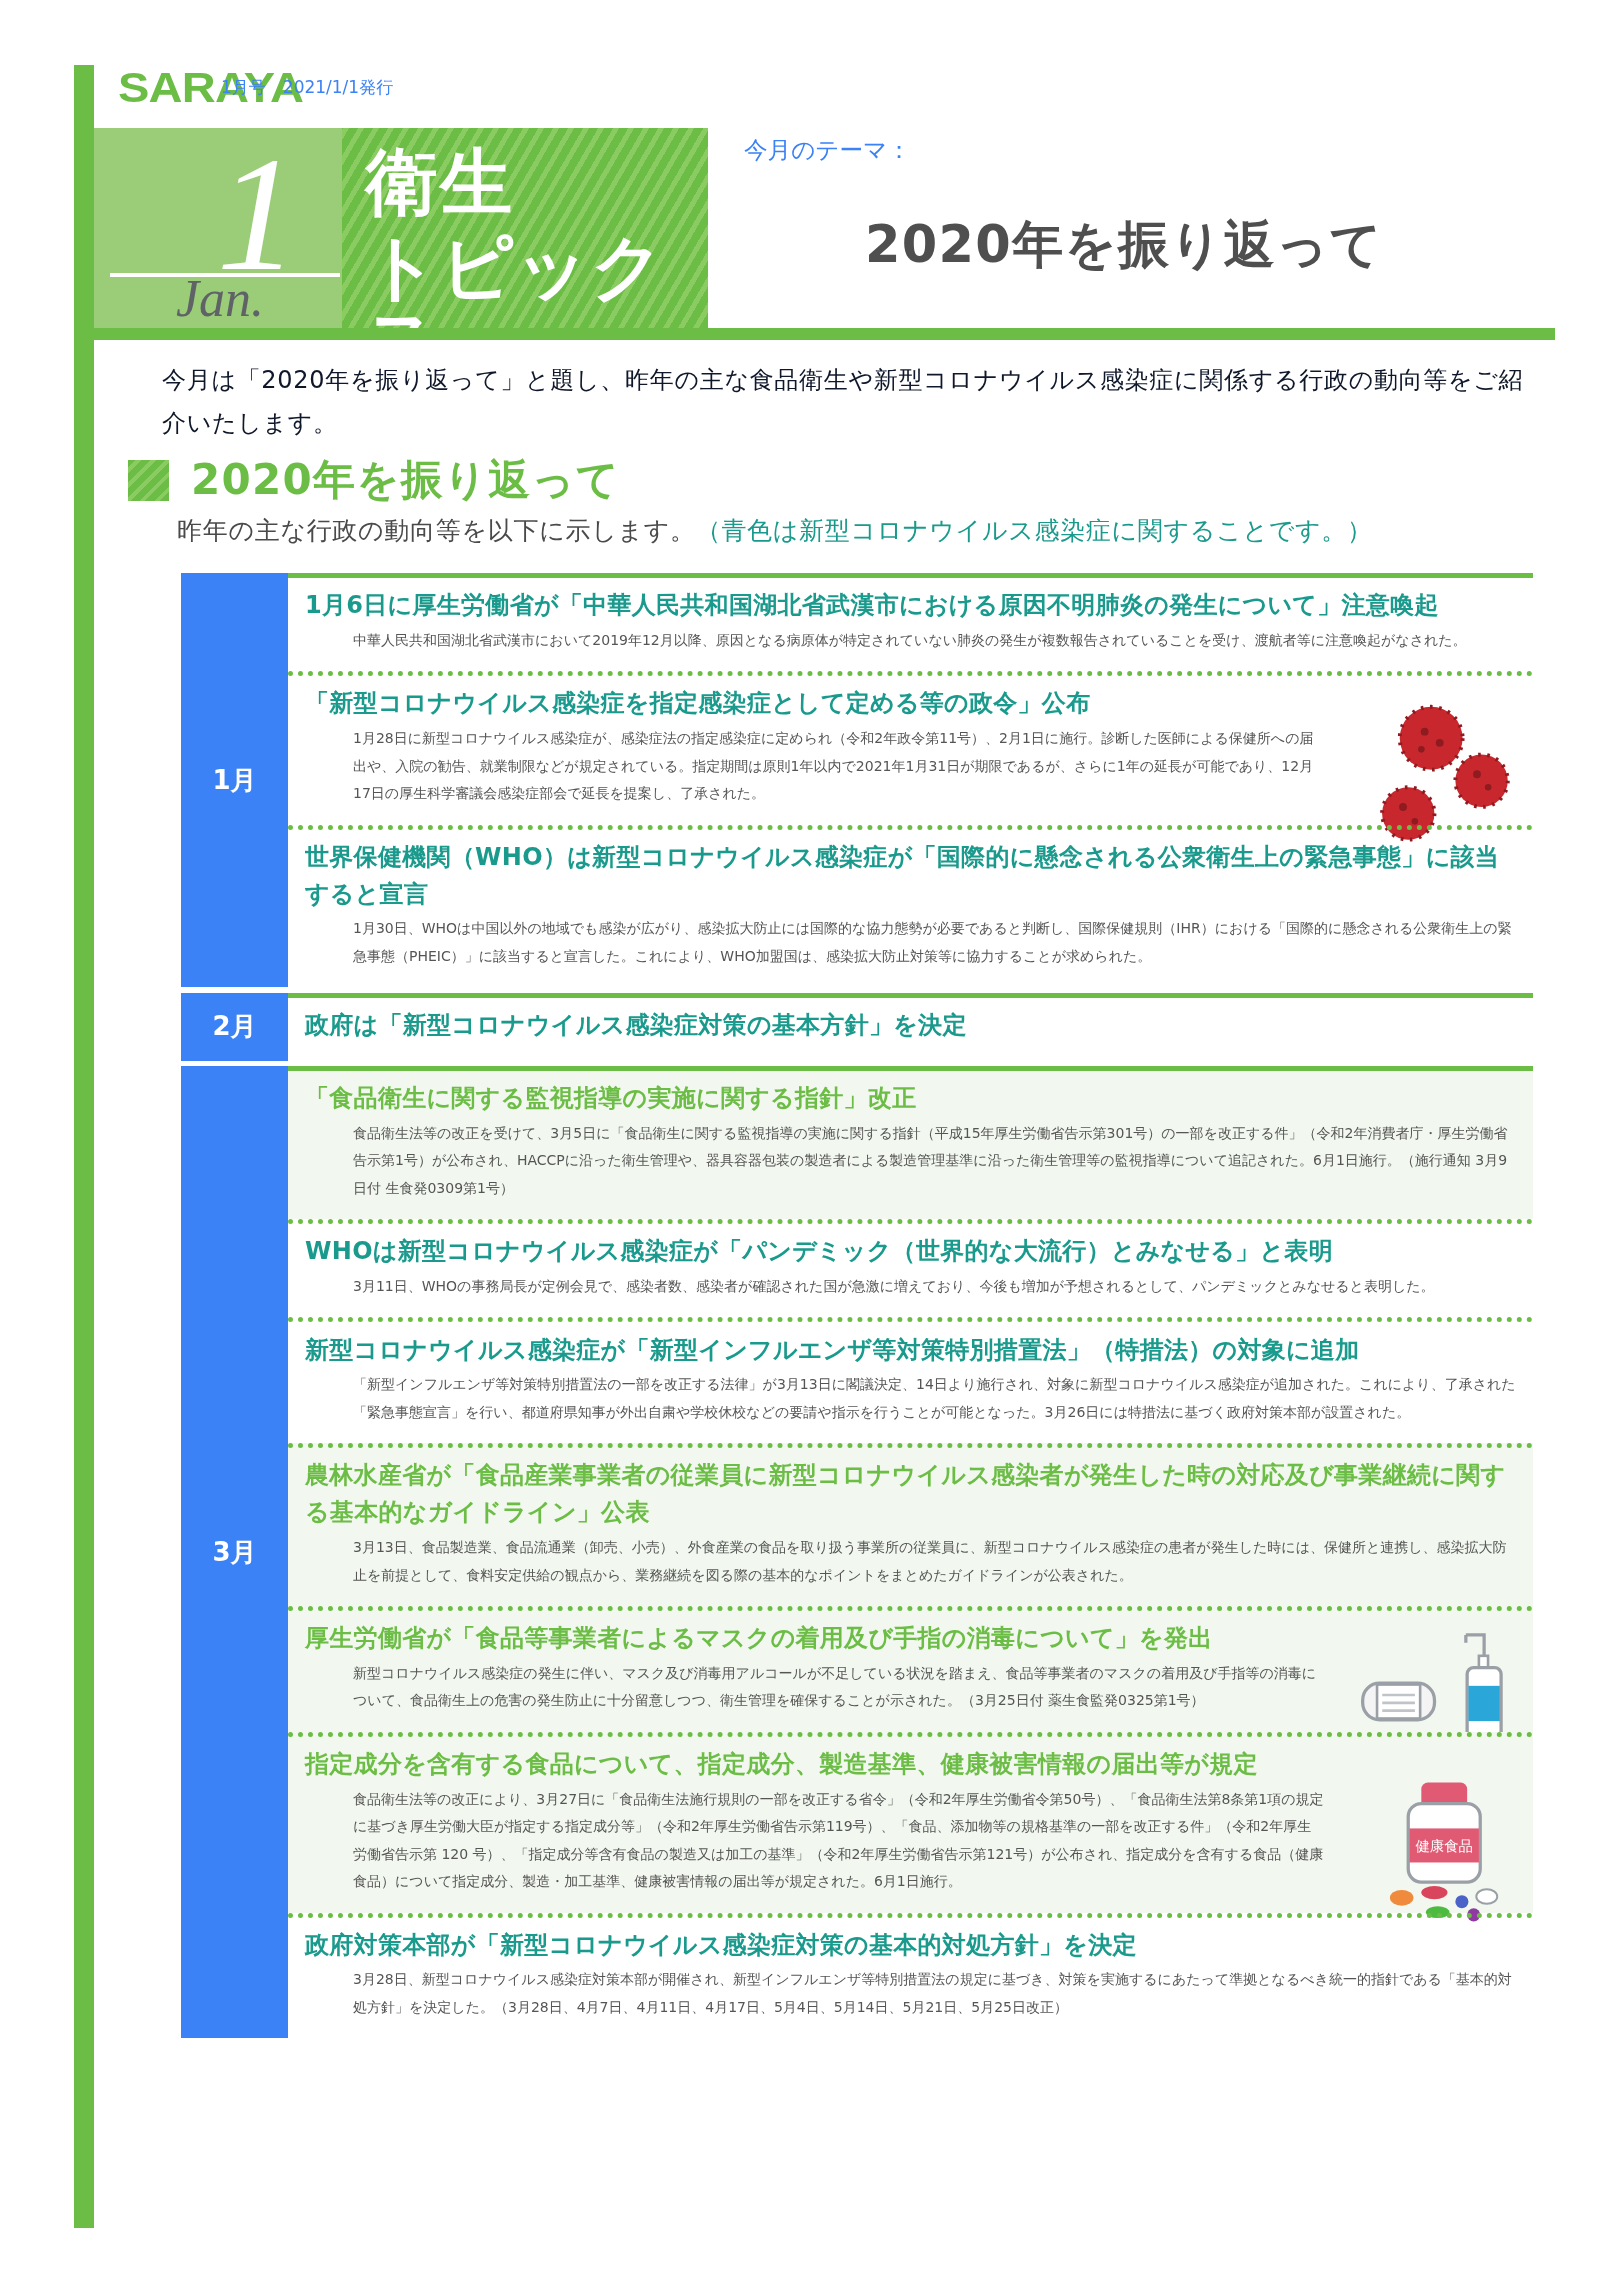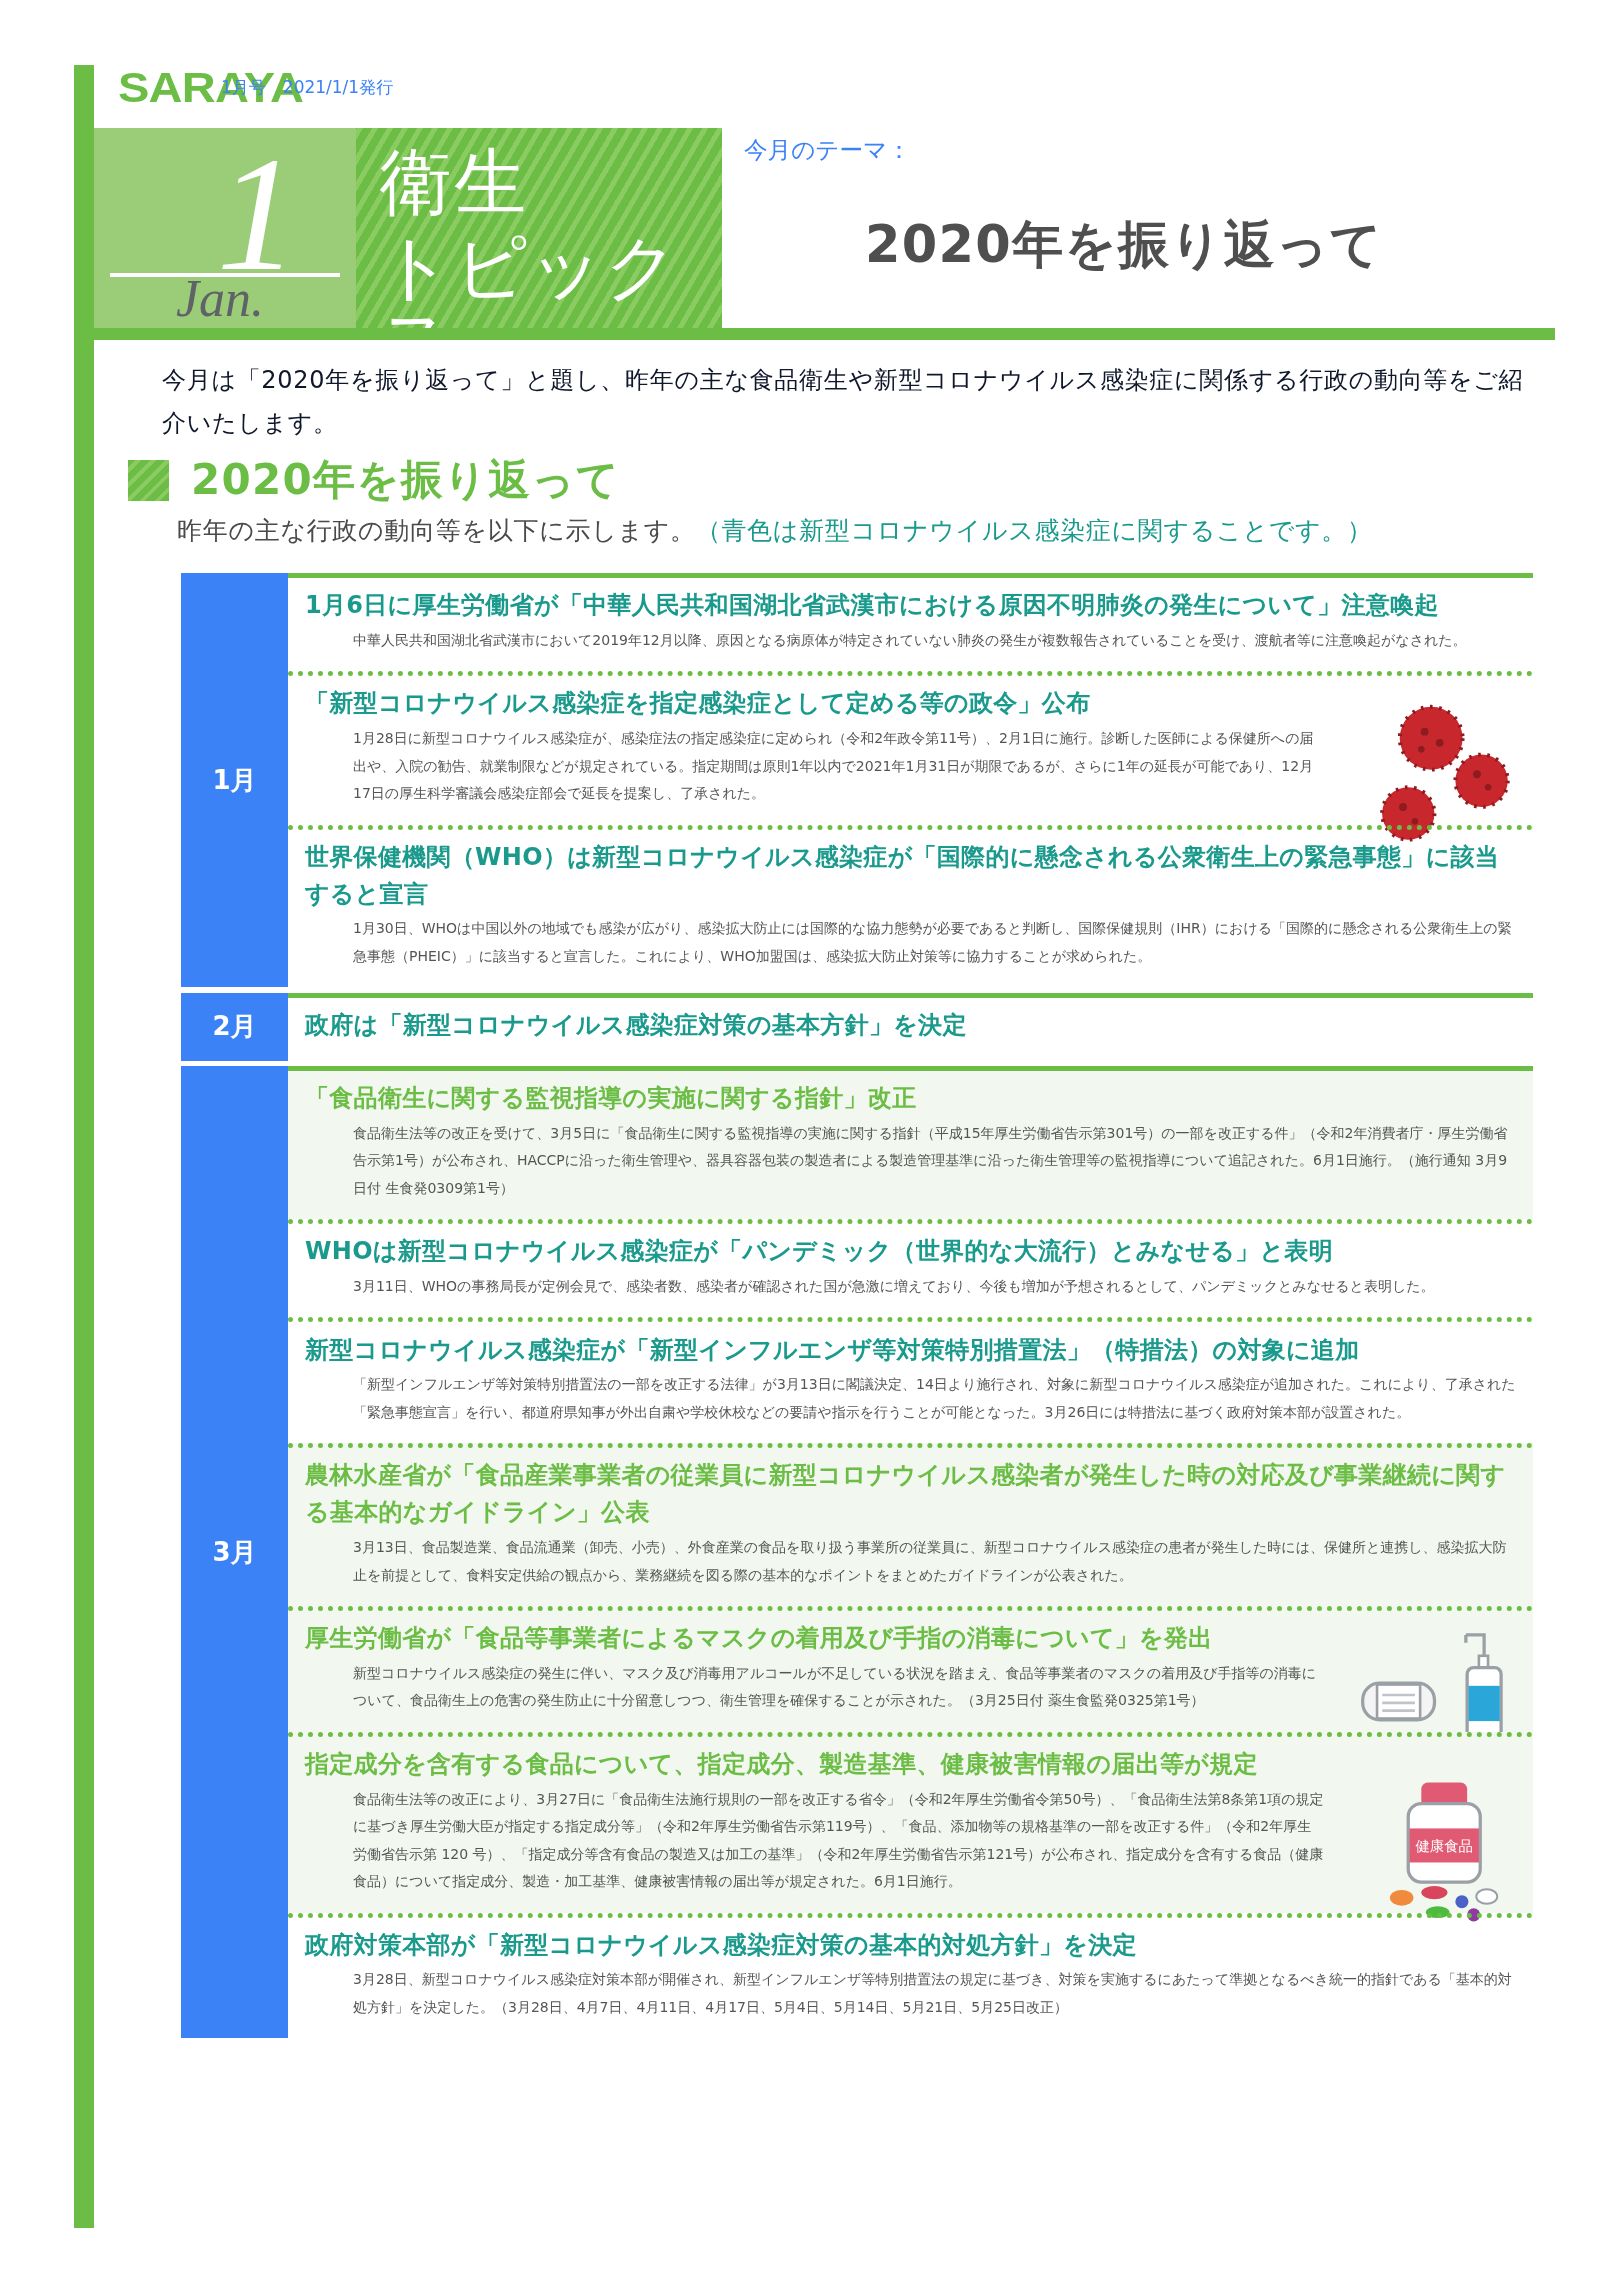--- a/index.html
+++ b/index.html
@@ -9,22 +9,22 @@
   .page-bar { position: absolute; left: 74px; top: 65px; width: 20px; height: 2163px; background: #6cbd45; }
 
   .logo { position: absolute; left: 118px; top: 67px; font-family: "Liberation Sans", sans-serif; font-weight: 900; font-size: 42px; color: #6cbd45; letter-spacing: -0.7px; line-height: 1; transform: scaleX(1.12); transform-origin: left top; }
   .issue { position: absolute; left: 221px; top: 76px; font-size: 17px; color: #3b82f6; white-space: pre; }
 
   .month-panel { position: absolute; left: 94px; top: 128px; width: 262px; height: 200px; background: #9bcc78; }
   .month-num { position: absolute; left: 98px; top: 0; width: 131px; font-family: "Liberation Serif", serif; font-style: italic; font-size: 164px; color: #ffffff; line-height: 1.05; text-align: center; }
   .month-rule { position: absolute; left: 16.4px; top: 145px; width: 230px; height: 3.9px; background: #ffffff; }
   .month-abbr { position: absolute; left: 82px; top: 145px; font-family: "Liberation Serif", serif; font-style: italic; font-size: 52px; color: #5f6368; line-height: 1; }
 
-  .title-panel { position: absolute; left: 356px; top: 128px; width: 366px; height: 200px;
-    background: repeating-linear-gradient(-60deg, #6cbd45 0 7.9px, #8acb62 7.9px 13px); }
+  .title-panel { position: absolute; left: 342px; top: 128px; width: 366px; height: 200px;
+    background: repeating-linear-gradient(-60deg, #6cbd45 0 7.9px, #8acb62 7.9px 13px); font-weight: bold; }
   .title-line1, .title-line2 { position: absolute; left: 23.6px; color: #ffffff; font-size: 72px; line-height: 1; letter-spacing: 2.6px; }
   .title-line1 { top: 18.3px; }
   .title-line2 { top: 103px; letter-spacing: 1.3px; }
 
   .theme-label { position: absolute; left: 744px; top: 134px; font-size: 23.6px; color: #3b82f6; }
   .theme-title { position: absolute; left: 865px; top: 211px; font-size: 51px; font-weight: bold; color: #4f4f4f; letter-spacing: 1.3px; }
 
   .header-bar { position: absolute; left: 94px; top: 328px; width: 1461px; height: 11.8px; background: #6cbd45; }
 
   .intro { position: absolute; left: 162px; top: 359px; width: 1381px; font-size: 24px; line-height: 43px; color: #0f172a; letter-spacing: 0.7px; }

